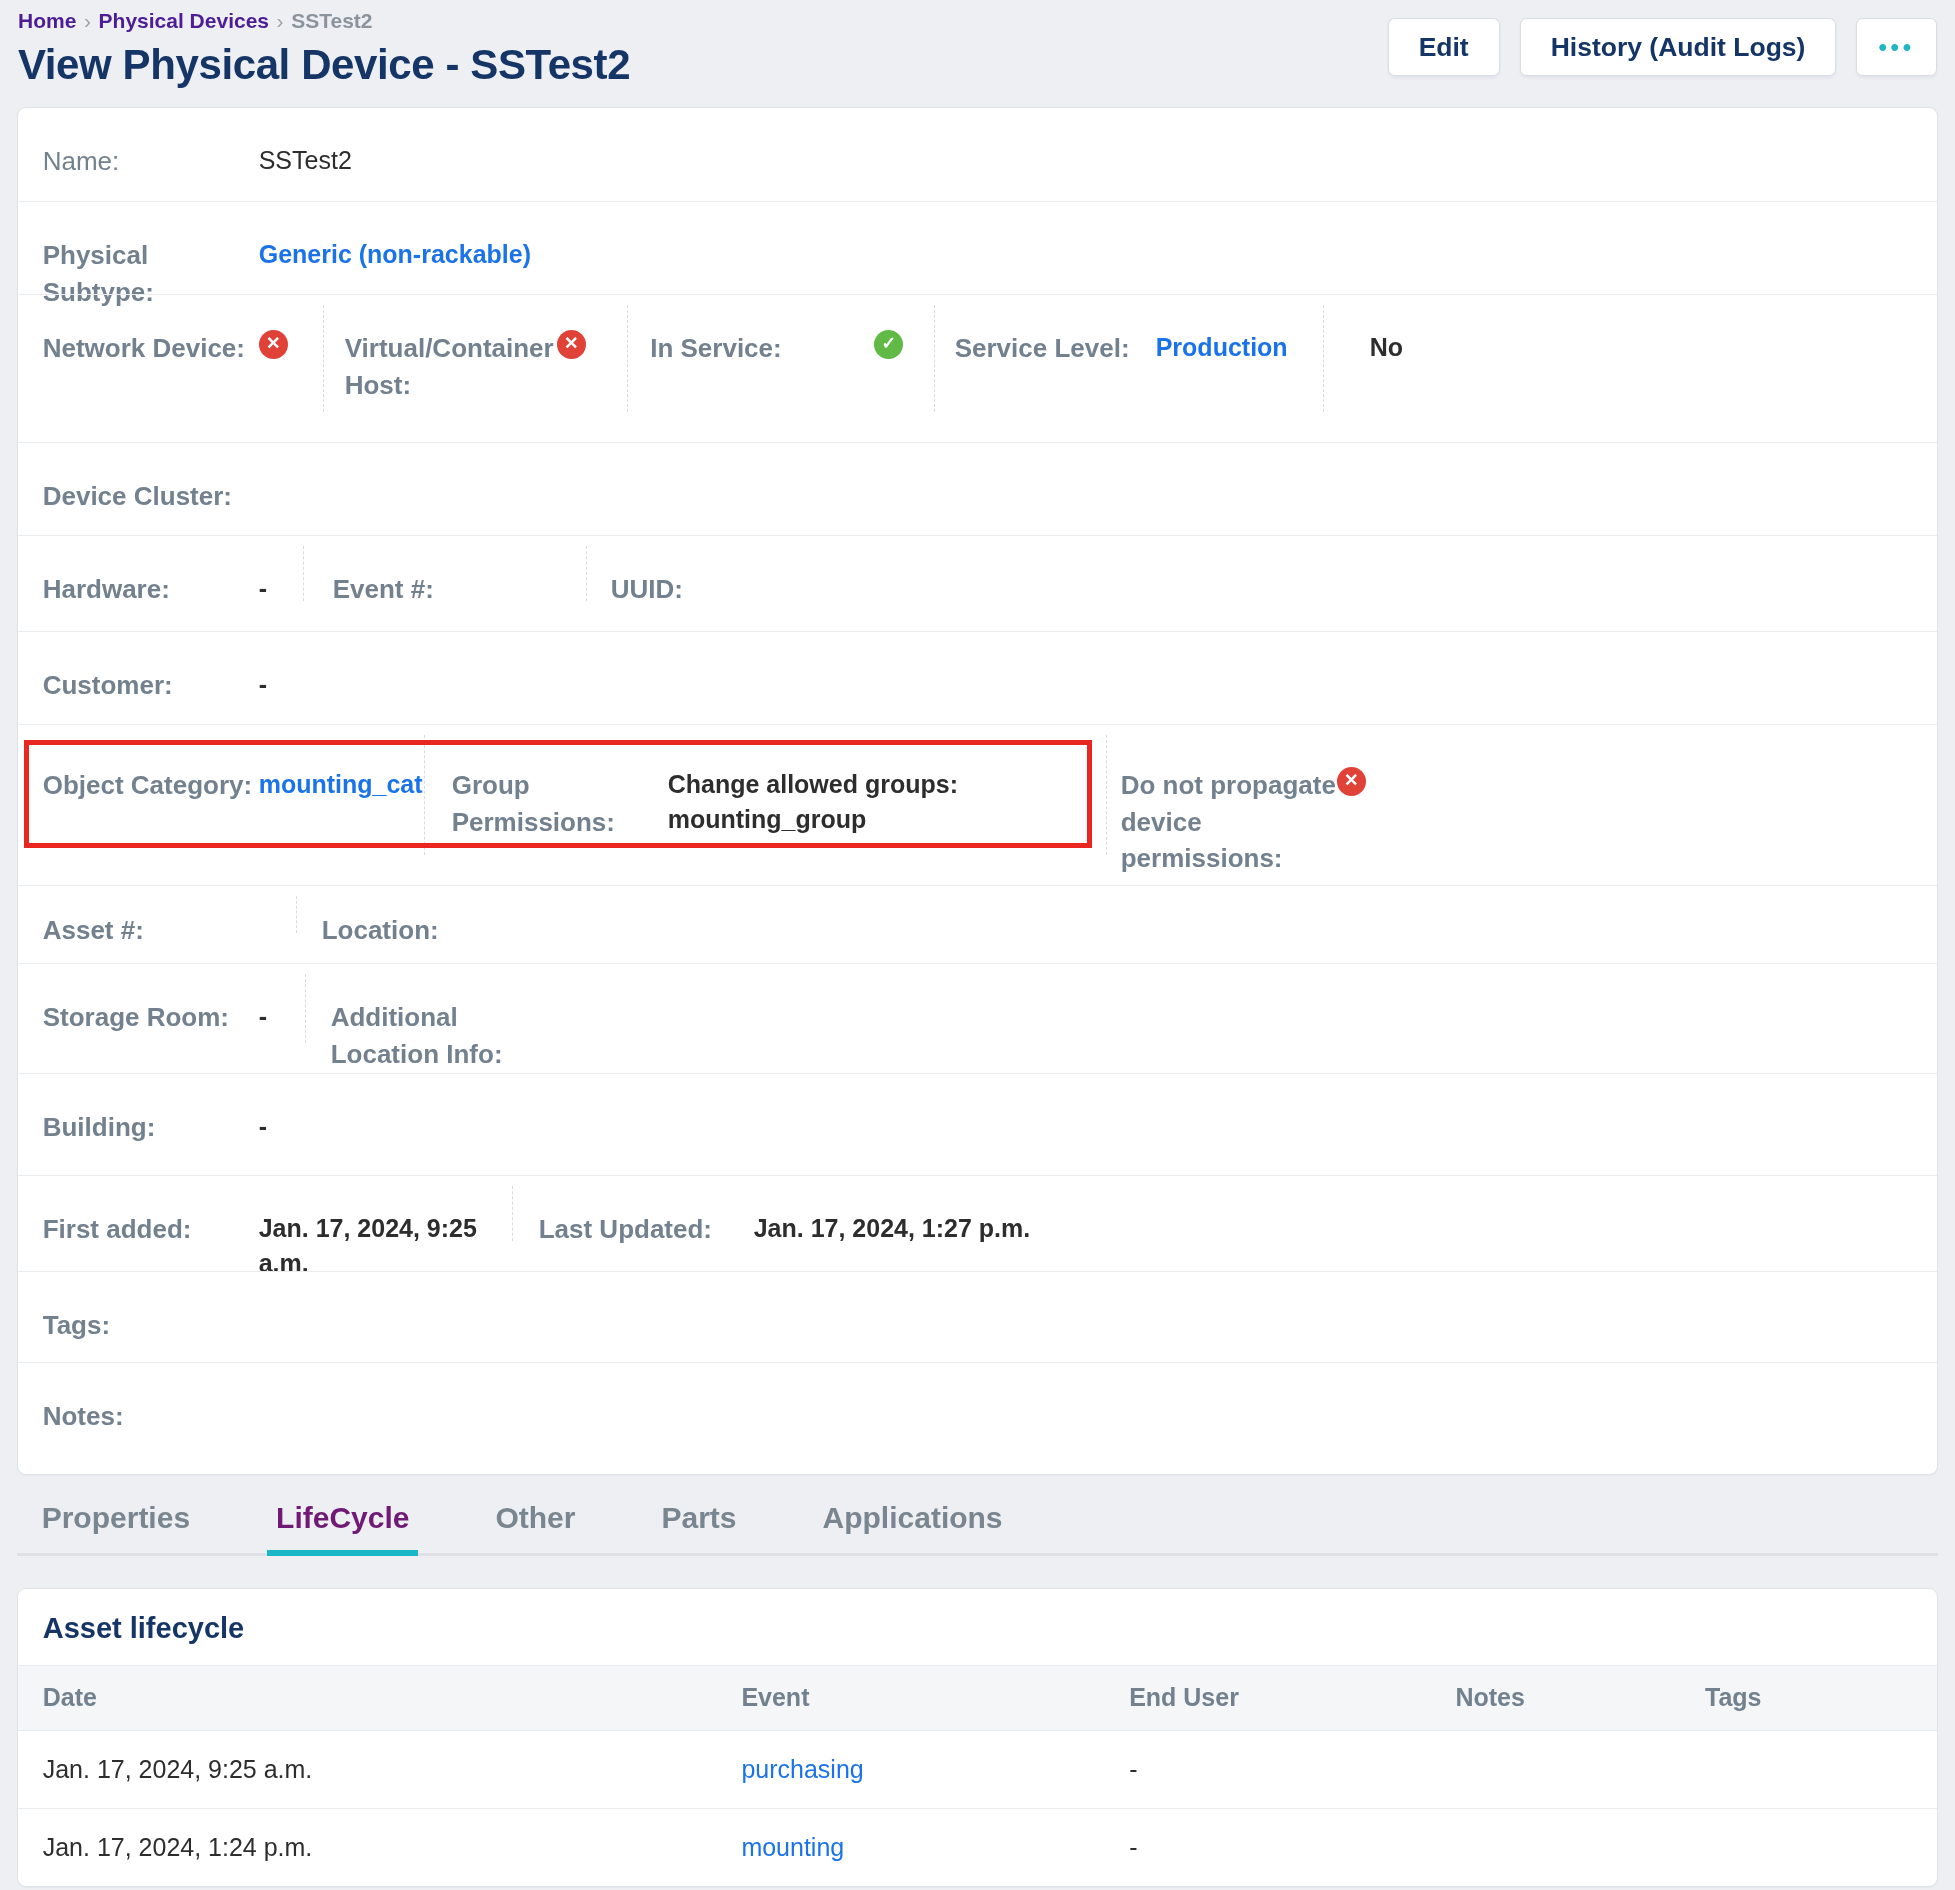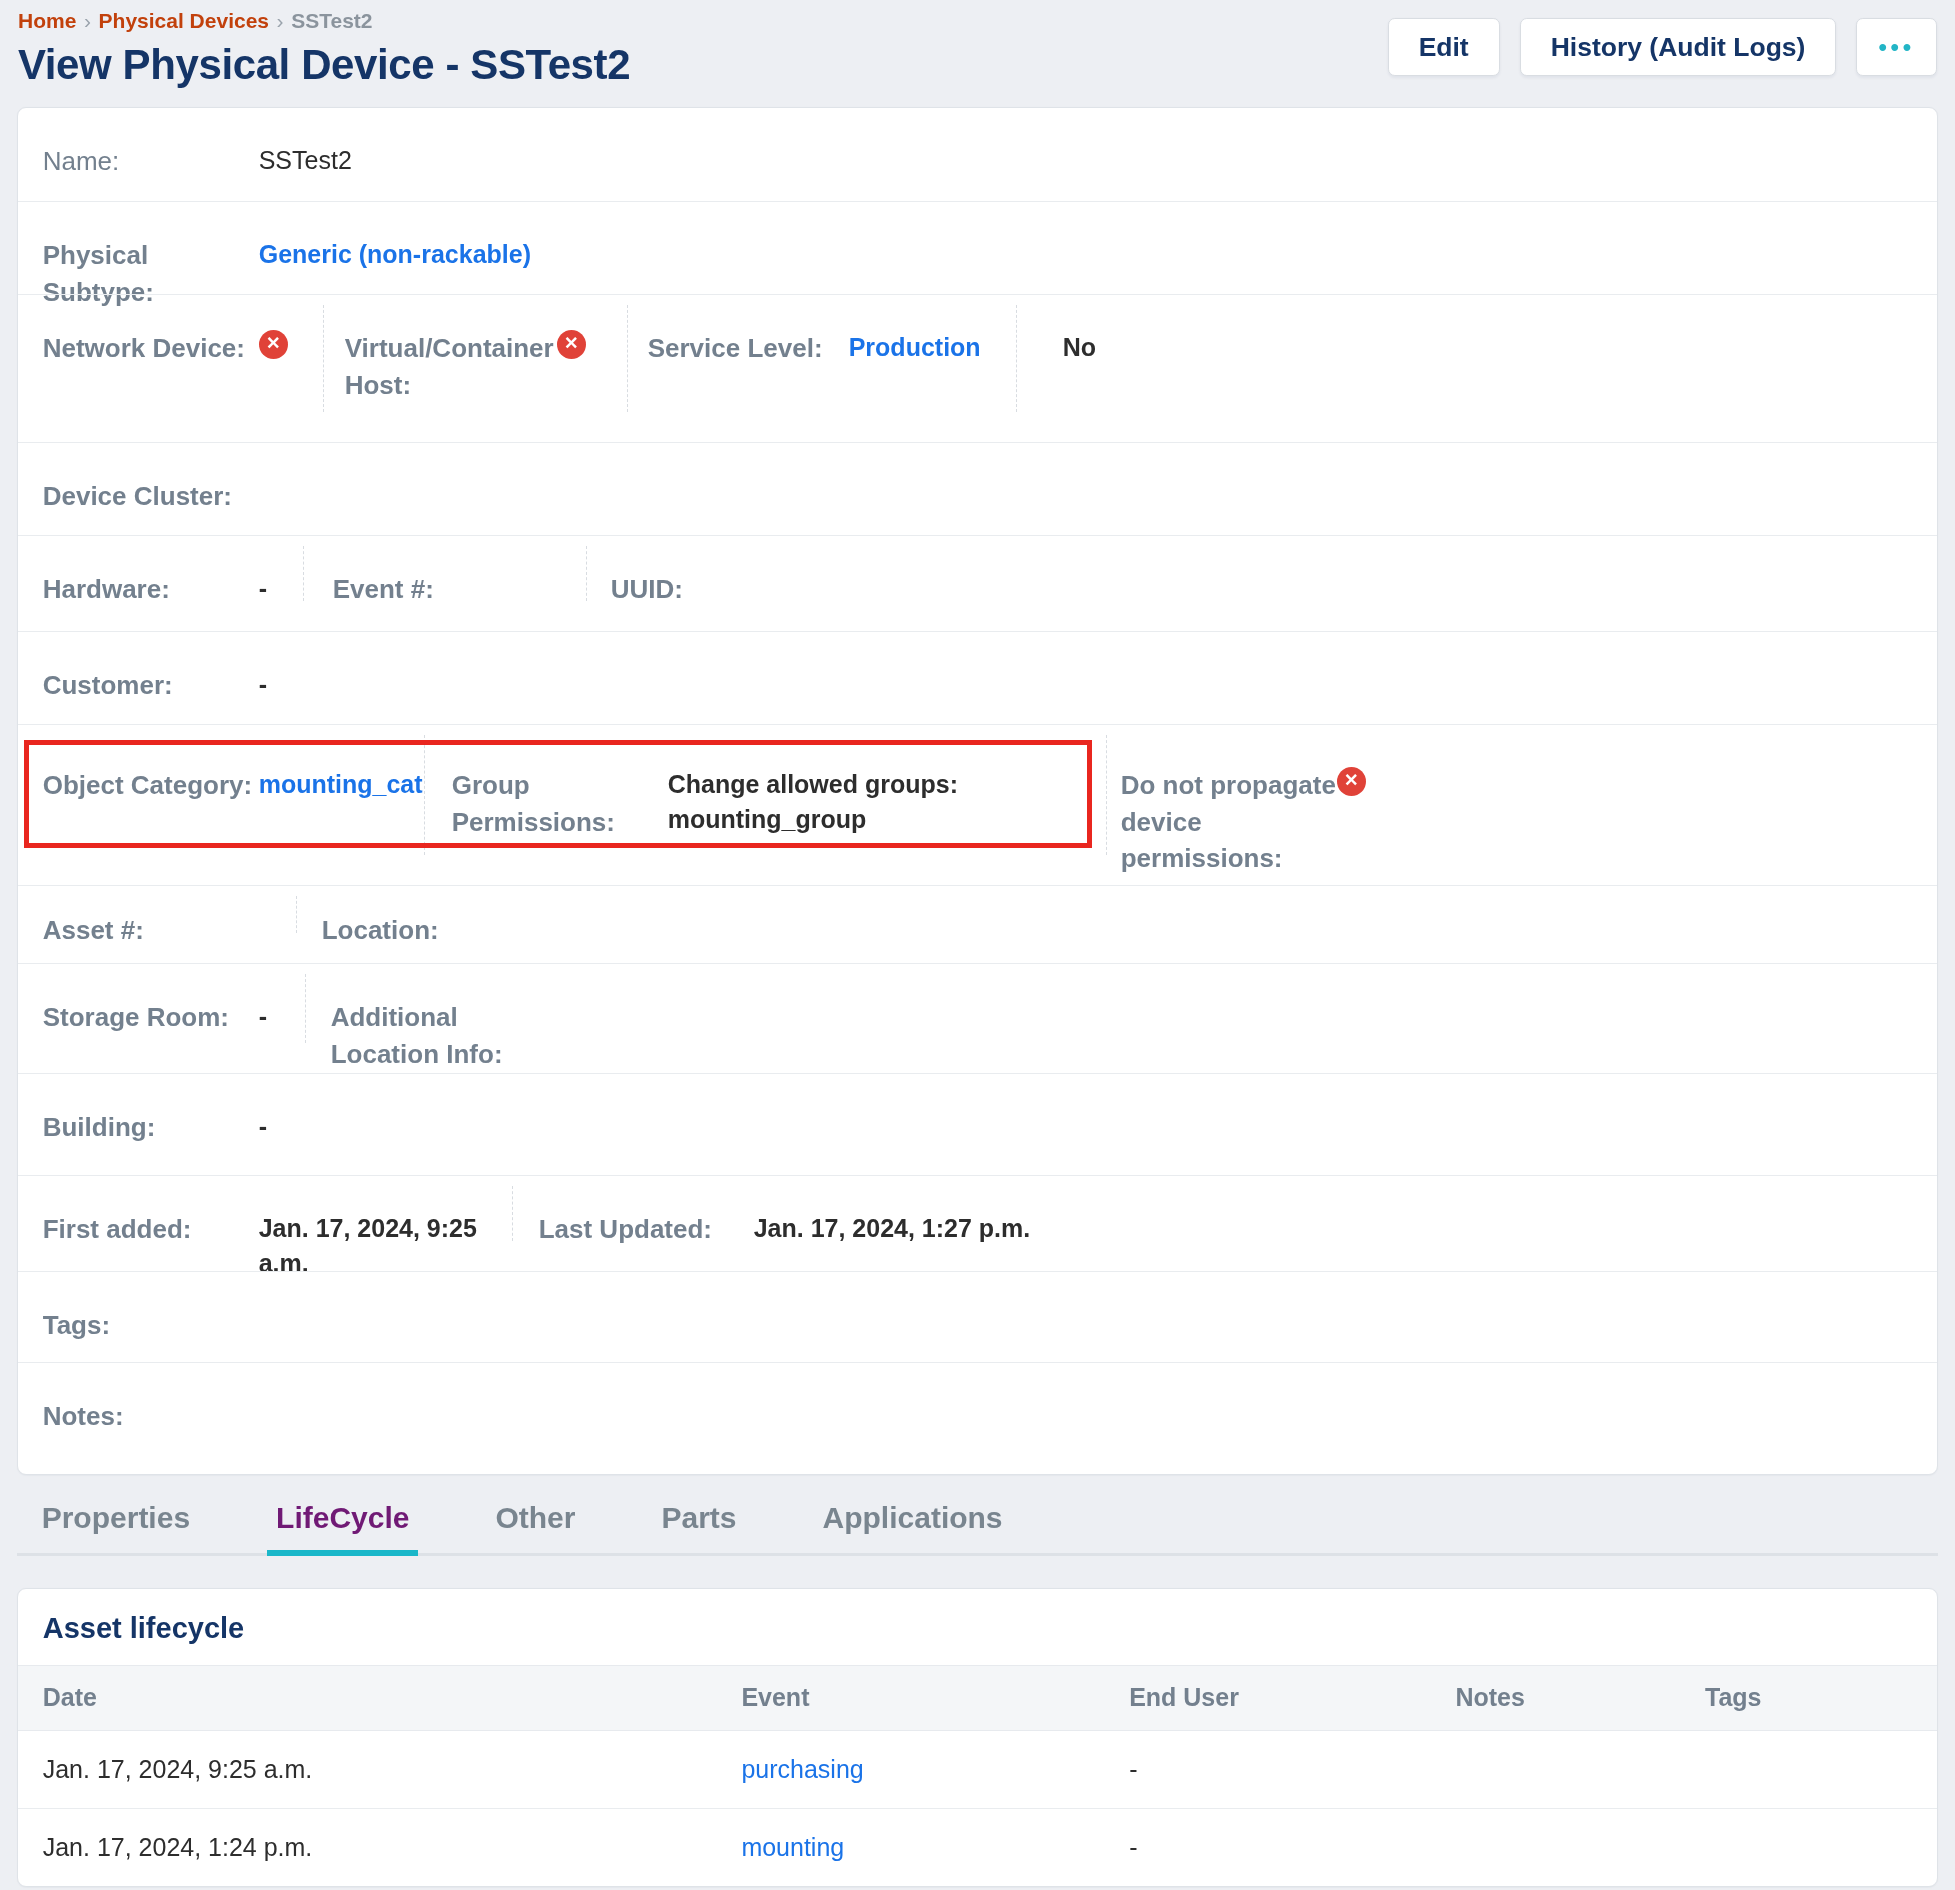--- a/index.html
+++ b/index.html
@@ -9,21 +9,21 @@
     background: #edeff3;
     font-family: "Liberation Sans", sans-serif;
     color: #2d2d2d;
     -webkit-font-smoothing: antialiased;
   }
   button { font-family: inherit; cursor: pointer; }
 
   
   .topbar { display:flex; justify-content:space-between; align-items:flex-start; padding: 9px 18px 0 18px; }
   .breadcrumb { font-size: 21px; font-weight: bold; color:#8b949d; }
-  .breadcrumb .bc-link { color:#c2410c; text-decoration: none; }
+  .breadcrumb .bc-link { color:#4c1d95; text-decoration: none; }
   .breadcrumb .bc-sep { color:#9aa3ac; margin: 0 7.6px; font-weight: normal; }
   .page-title { margin: 7.6px 0 18px; font-size: 42px; font-weight: bold; color:#153567; letter-spacing: -0.4px; }
   .actions { display:flex; gap: 20px; margin-top: 9px; }
   .btn {
     background:#fff; border: 1.5px solid #d9dde2; border-radius: 6.8px;
     height: 58px; padding: 0 30px; font-size: 26.5px; font-weight: bold; color:#153567;
     box-shadow: 0 1.5px 3px rgba(20,40,80,.06);
   }
   .btn-more { padding: 0 21px; color:#22b5c6; font-size: 24px; letter-spacing: 3.8px; line-height: 1; }
 
@@ -125,20 +125,24 @@
   </div>
 
   <div class="frow" style="height:148px">
     <div class="fcell" style="width:305px">
       <div class="flabel">Network Device:</div>
       <span class="ico ico-red"></span>
     </div>
     <div class="fcell sep" style="width:304px; padding-left:22px">
       <div class="flabel" style="width:212px">Virtual/Container Host:</div>
       <span class="ico ico-red"></span>
+    </div>
+    <div class="fcell sep" style="width:307px; padding-left:23.5px">
+      <div class="flabel" style="width:224px">In Service:</div>
+      <span class="ico ico-green"></span>
     </div>
     <div class="fcell sep" style="width:389px; padding-left:21px">
       <div class="flabel" style="width:201px">Service Level:</div>
       <a href="#" class="fvalue link">Production</a>
     </div>
     <div class="fcell sep grow" style="padding-left:26.5px">
       <div class="fvalue" style="margin-left:20.5px">No</div>
     </div>
   </div>
 

